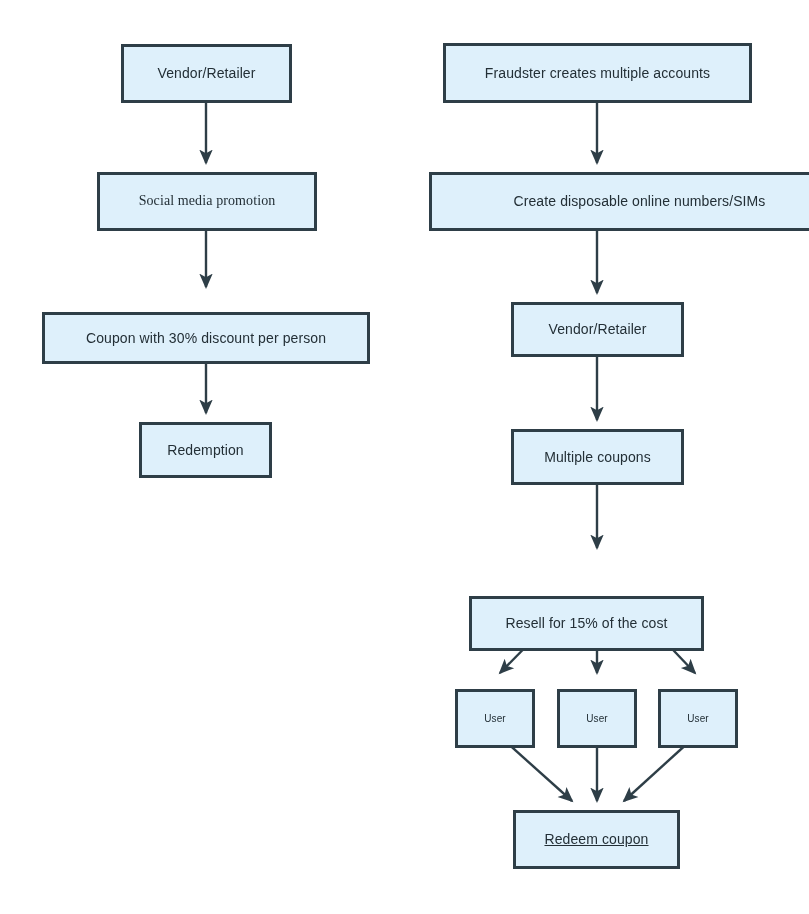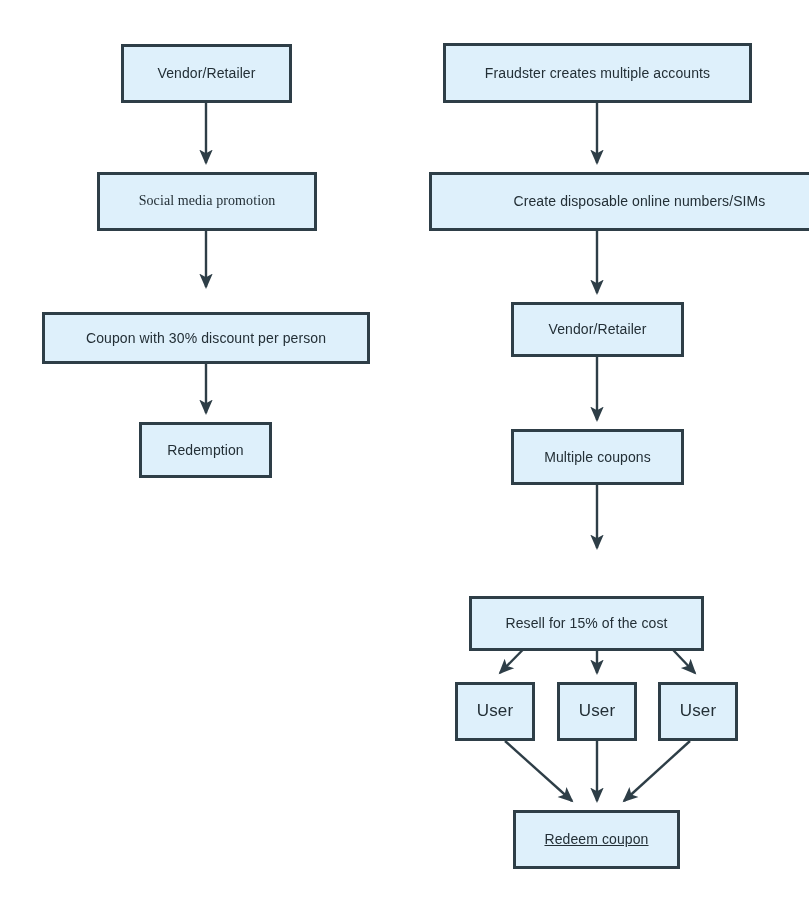--- a/index.html
+++ b/index.html
@@ -28,21 +28,22 @@
     justify-content: center;
     color: #232f36;
     font-size: 14px;
     line-height: 1.2;
     text-align: center;
     letter-spacing: 0.1px;
     white-space: nowrap;
     z-index: 2;
   }
   .node.small-label {
-    font-size: 17px;
+    font-size: 10px;
+    margin-top: 7px;
   }
   #edge-layer {
     position: absolute;
     left: 0;
     top: 0;
     width: 809px;
     height: 914px;
     z-index: 1;
     pointer-events: none;
   }

